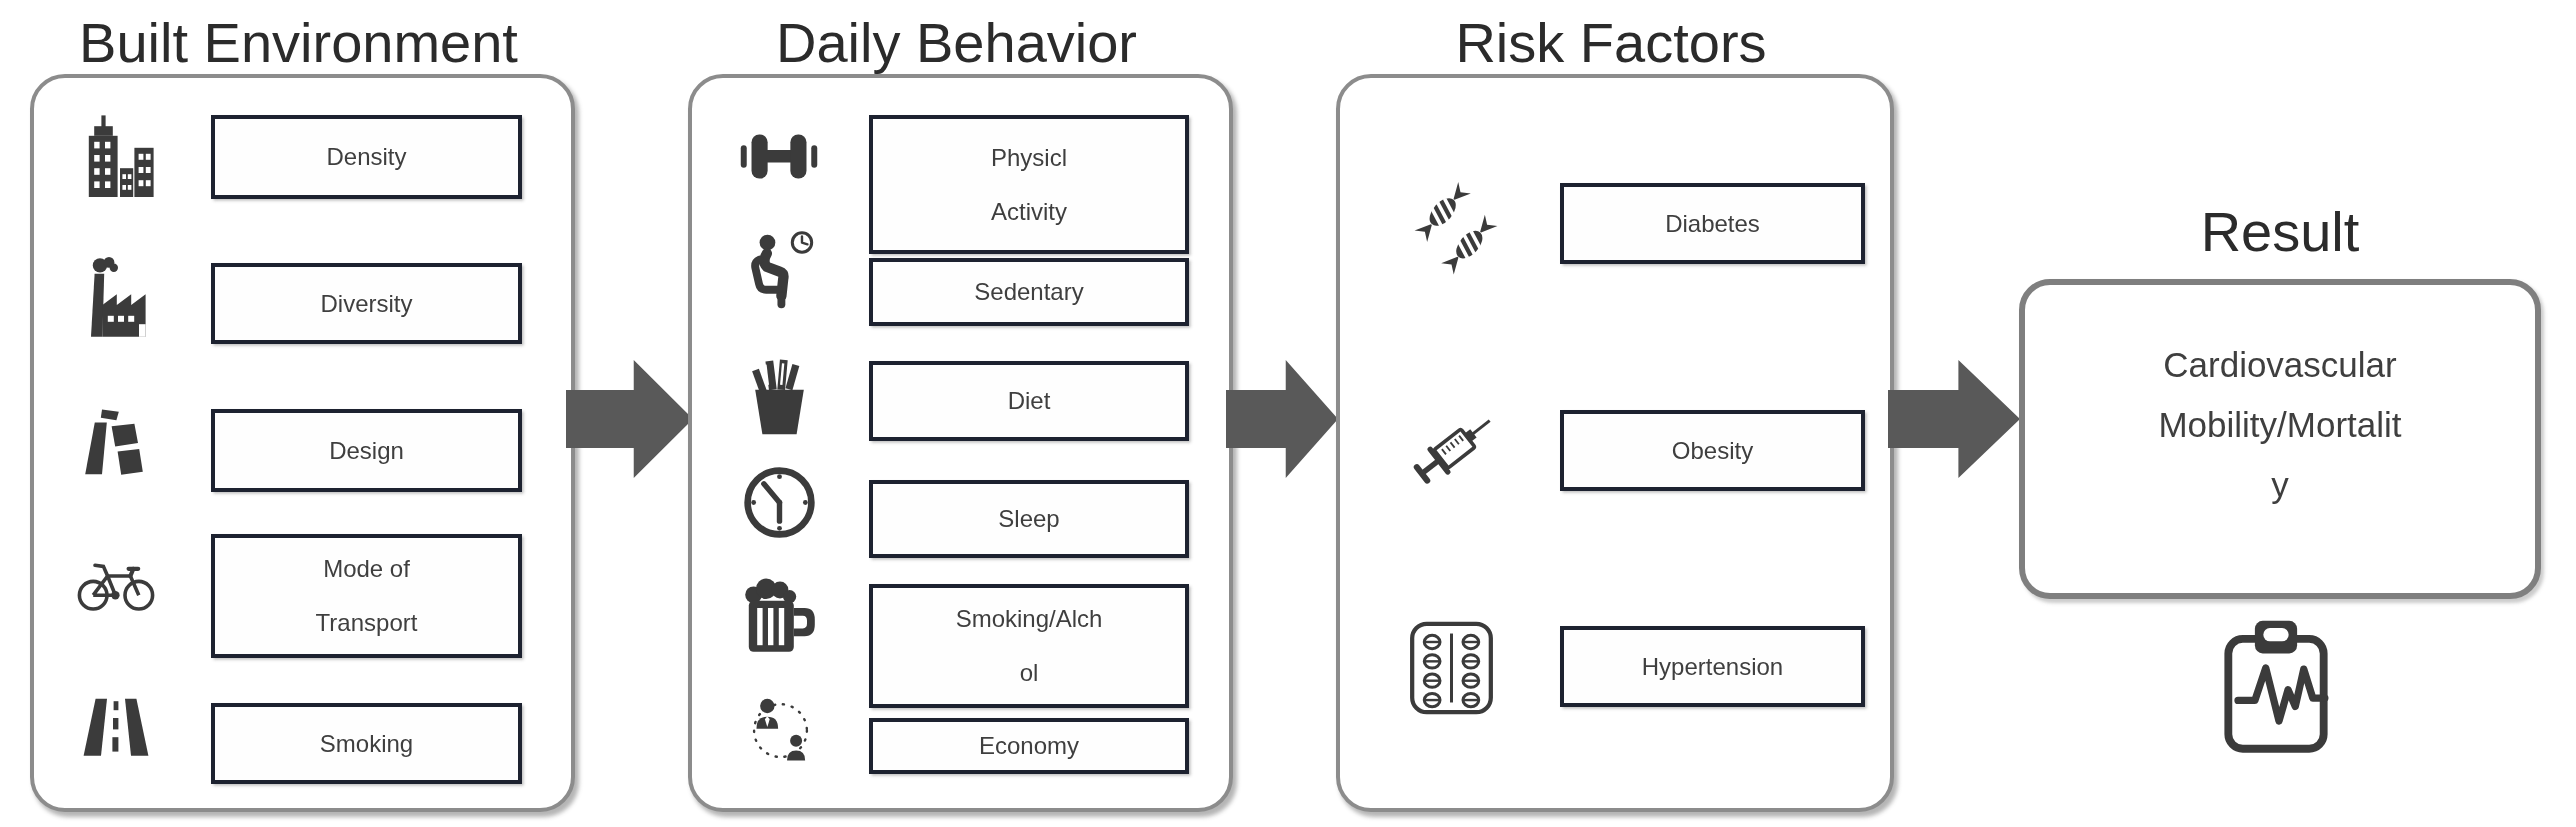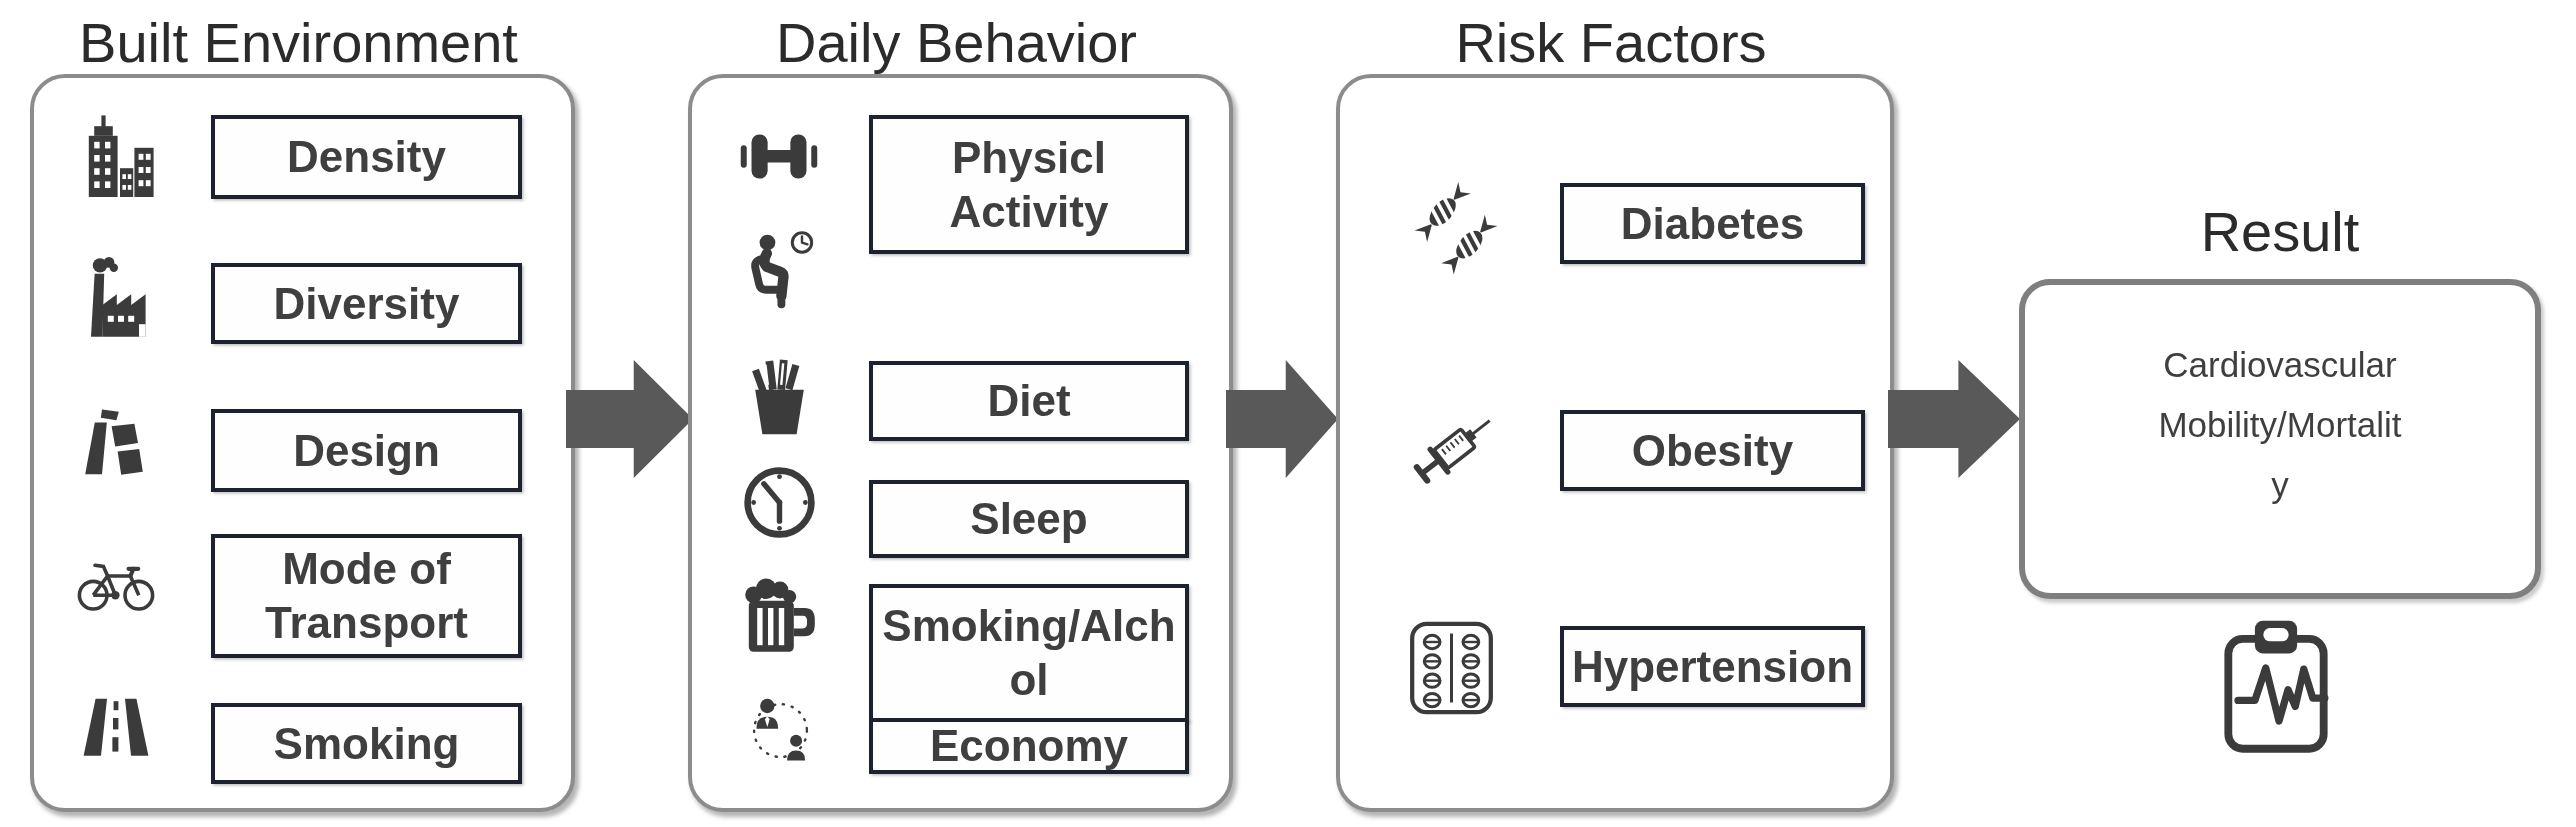--- a/index.html
+++ b/index.html
@@ -23,21 +23,21 @@
     position:absolute;background:#ffffff;border:4.8px solid var(--panel-border);
     border-radius:35px;box-shadow:3.6px 4.8px 4.2px rgba(90,90,90,0.45);
   }
   .b{
     position:absolute;background:#fefefe;border:4.2px solid var(--box-border);
     box-shadow:1.8px 2.4px 3px rgba(80,80,80,0.40);
     display:flex;align-items:center;justify-content:center;text-align:center;
     box-sizing:border-box;
   }
   .bl{
-    white-space:pre-line;font-size:44px;line-height:54px;color:var(--text);font-weight:700;
+    white-space:pre-line;font-size:24px;line-height:54px;color:var(--text);font-weight:400;
   }
   .result-box{
     position:absolute;background:#ffffff;border:6px solid #7f7f7f;border-radius:31px;
     box-shadow:3px 3.6px 3.6px rgba(110,110,110,0.35);
     display:flex;align-items:center;justify-content:center;text-align:center;
     box-sizing:border-box;padding-bottom:28px;
   }
   .rl{
     white-space:pre-line;font-size:35px;line-height:60px;color:var(--text);font-weight:400;
   }
@@ -188,20 +188,23 @@
       <circle cx="89" cy="24" r="16" fill="#ffffff" stroke="currentColor" stroke-width="5"></circle>
       <path d="M89,24 L89,14 M89,24 L98,27" stroke="currentColor" stroke-width="4" fill="none" stroke-linecap="round"></path>
       <circle cx="32" cy="24" r="13" fill="currentColor"></circle>
       <g stroke="currentColor" fill="none" stroke-linecap="round">
         <path d="M31,42 Q23,56 31,64 L52,72 Q60,75 58,84 L55,112" stroke-width="17"></path>
         <path d="M19,52 Q10,56 12,66 L18,92 Q20,102 30,102 L50,102" stroke-width="13"></path>
         <path d="M55,112 L55,126" stroke-width="13"></path>
       </g>
     </svg>
   </div>
+  <div class="b" style="left:869px;top:258px;width:320px;height:68px">
+    <span class="bl">Sedentary</span>
+  </div>
 
   <div class="ic" style="left:745px;top:355px;width:69px;height:81px">
     <svg viewBox="0 0 115 135">
       <g fill="currentColor">
         <rect x="18" y="24" width="12" height="38" transform="rotate(-20 24 43)"></rect>
         <rect x="37" y="10" width="13" height="48" transform="rotate(-7 43 34)"></rect>
         <rect x="56" y="8" width="13" height="50" transform="rotate(5 62 33)"></rect>
         <rect x="73" y="16" width="12" height="42" transform="rotate(16 79 37)"></rect>
         <polygon points="17,58 98,58 86,132 29,132"></polygon>
       </g>
@@ -244,21 +247,21 @@
         <rect x="13" y="48" width="75" height="85" rx="8"></rect>
         <path d="M88,60 h18 q17,0 17,19 v9 q0,19 -17,19 h-18 v-13 h15 q7,0 7,-8 v-5 q0,-8 -7,-8 h-15 z"></path>
       </g>
       <g fill="#ffffff">
         <rect x="27" y="60" width="9" height="62"></rect>
         <rect x="45" y="60" width="9" height="62"></rect>
         <rect x="63" y="60" width="9" height="62"></rect>
       </g>
     </svg>
   </div>
-  <div class="b" style="left:869px;top:584px;width:320px;height:138px">
+  <div class="b" style="left:869px;top:584px;width:320px;height:124px">
     <span class="bl">Smoking/Alch
 ol</span>
   </div>
 
   <div class="ic" style="left:743px;top:691px;width:75px;height:78px">
     <svg viewBox="0 0 124 130">
       <circle cx="62" cy="66" r="44" fill="none" stroke="currentColor" stroke-width="4" stroke-dasharray="2 13" stroke-linecap="round"></circle>
       <g fill="currentColor">
         <circle cx="40" cy="25" r="12"></circle>
         <path d="M22,62 q0,-19 18,-19 q18,0 18,19 v1 h-36 z"></path>

